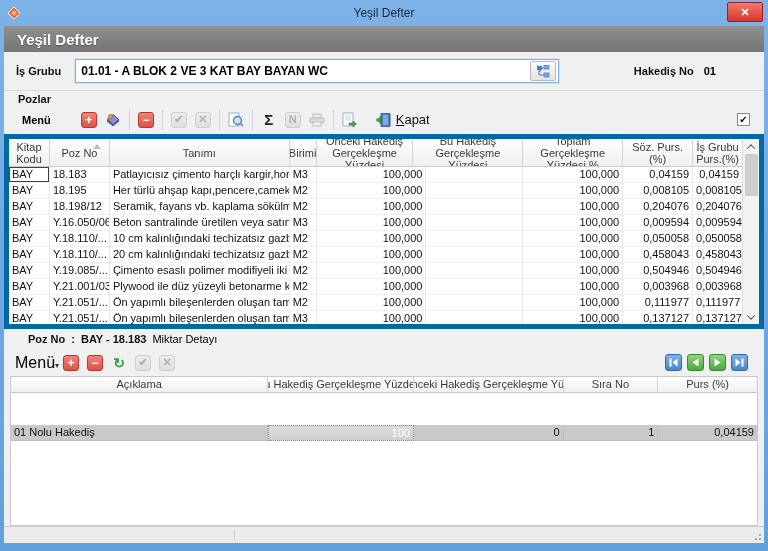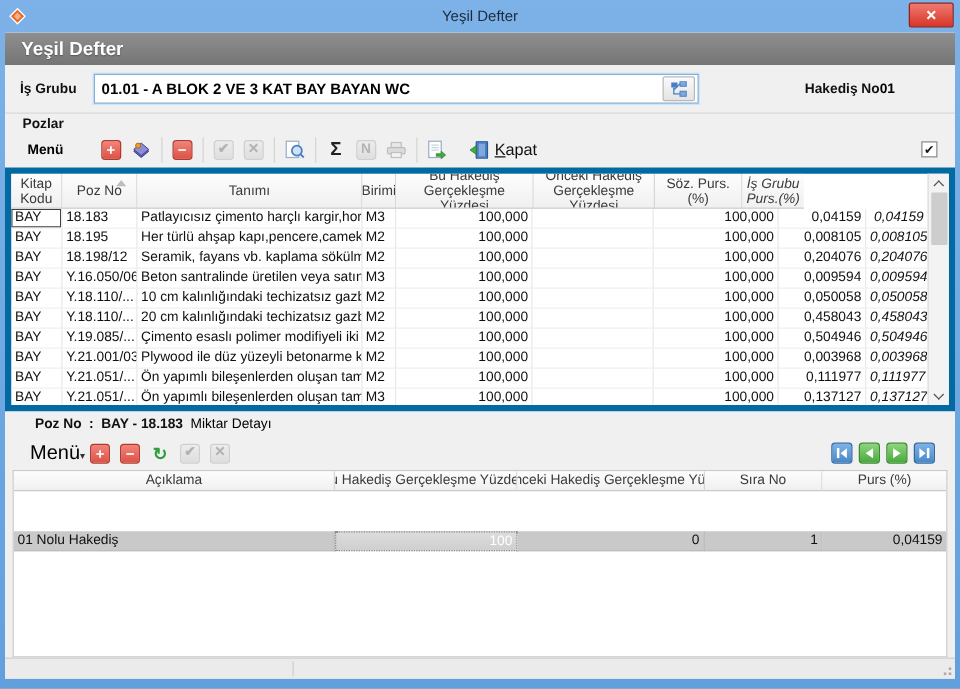--- a/index.html
+++ b/index.html
@@ -21,21 +21,21 @@
     font-weight:bold; display:flex; align-items:center; padding-left:13px; text-shadow:0 1px 1px #555; flex:0 0 auto;}
 
   
   .formrow { height:38px; display:flex; align-items:center; padding-left:12px; flex:0 0 auto; }
   .lbl-b { font-size:11px; font-weight:bold; color:#111; }
   .isgrubu-field { margin-left:14px; width:484px; height:24px; background:#fff; border:1px solid #7fb0dd;
     box-shadow:0 0 0 1px #cfe4f7; display:flex; align-items:center; }
   .isgrubu-field input { flex:1; border:none; outline:none; font-size:12px; font-weight:bold; padding:0 5px; background:transparent; }
   .tree-btn { width:26px; height:20px; margin-right:2px; background:linear-gradient(#fafafa,#e4e4e4);
     border:1px solid #b8b8b8; border-radius:2px; display:flex; align-items:center; justify-content:center; }
-  .hakedis { margin-left:auto; margin-right:48px; display:flex; align-items:center; }
+  .hakedis { margin-left:auto; margin-right:48px; display:flex; gap:10px; align-items:center; }
   .hakedis .val { font-weight:bold; font-size:11px; }
 
   
   .sectionrow { height:15px; border-top:1px solid #d8d8d8; display:flex; align-items:flex-end; padding-left:14px; flex:0 0 auto; }
 
   
   .toolbar { height:29px; display:flex; align-items:center; padding-left:18px; flex:0 0 auto; }
   .toolbar .menu { font-size:11px; font-weight:bold; margin-right:26px; display:flex; align-items:center; gap:3px;}
   .menu .arr { font-size:8px; color:#333; }
   .tbtn { width:22px; height:22px; display:flex; align-items:center; justify-content:center; margin:0 1px; }
@@ -60,33 +60,33 @@
     border-bottom:1px solid #c9c9c9; font-size:11px; line-height:12px; color:#3a3a3a;
     display:flex; align-items:center; justify-content:center; text-align:center; padding:1px 2px; position:relative; overflow:hidden; }
   .tr { display:flex; }
   .tc { height:16px; font-size:11px; line-height:15px; padding:0 3px; border-right:1px solid #e9e9e9;
     border-bottom:1px solid #efefef; white-space:nowrap; overflow:hidden; color:#101010; }
   .num { text-align:right; }
   .focus { box-shadow:inset 0 0 0 1px #404040; }
   .sort { position:absolute; right:8px; top:5px; width:0; height:0;
     border-left:4px solid transparent; border-right:4px solid transparent; border-bottom:5px solid #bdbdbd; }
   .c1{width:41px}.c2{width:60px}.c3{width:180px}.c4{width:27px}.c5{width:110px}
-  .c6{width:97px}.c7{width:100px}.c8{width:70px}.c9{width:49px; border-right:none;font-style:italic;}
+  .c6{width:97px}.c7{width:100px}.c8{width:70px}.c9{width:49px; border-right:none;}
 
   .vscroll { width:17px; background:#f3f3f3; border-left:1px solid #ddd; display:flex; flex-direction:column; align-items:center; }
   .sb-btn { width:17px; height:15px; display:flex; align-items:center; justify-content:center; }
   .chev { width:6px; height:6px; border-left:1px solid #555; border-top:1px solid #555; }
   .chev.up { transform:rotate(45deg) translate(1px,1px); }
   .chev.down { transform:rotate(225deg) translate(1px,1px); }
   .sb-thumb { width:13px; height:42px; background:#cdcdcd; border-radius:1px; }
   .sb-spacer { flex:1; }
 
   
   .detailrow { height:20px; display:flex; align-items:center; padding-left:24px; gap:6px; flex:0 0 auto; font-size:11px; }
-  .toolbar2 { height:27px; display:flex; align-items:center; padding-left:20px; flex:0 0 auto; }
+  .toolbar2 { height:27px; display:flex; align-items:center; padding-left:11px; flex:0 0 auto; }
   .navgrp { margin-left:auto; margin-right:16px; display:flex; gap:5px; }
   .nav { width:17px; height:17px; border-radius:3px; display:flex; align-items:center; justify-content:center; }
   .nav.blue { background:linear-gradient(#7fb3e8,#4788c9); border:1px solid #35699e; }
   .nav.green{ background:linear-gradient(#8fd57e,#49a93d); border:1px solid #388a2e; }
 
   .detailgrid { margin:0 6px; background:#fff; border:1px solid #c9c9c9; flex:1 1 auto; overflow:hidden;
     display:flex; flex-direction:column;gap:32px; }
   .dh { height:16px; background:linear-gradient(#fdfdfd,#f0f0f0); border-right:1px solid #d6d6d6; border-bottom:1px solid #c9c9c9;
     font-size:11px; line-height:15px; padding:0 4px; color:#3a3a3a; white-space:nowrap; overflow:hidden; }
   .selrow .tc { background:#c9c9c9; border-right:1px solid #bdbdbd; border-bottom:1px solid #bdbdbd; }
@@ -209,22 +209,23 @@
       </span>
     </div>
 
     <div class="gridwrap">
       <div class="grid main">
         <div class="g-head">
             <div class="hc c1">Kitap Kodu</div>
             <div class="hc c2">Poz No<span class="sort"></span></div>
             <div class="hc c3">Tanımı</div>
             <div class="hc c4">Birimi</div>
+            <div class="hc c6">Önceki Hakediş Gerçekleşme Yüzdesi</div>
             <div class="hc c5">Bu Hakediş Gerçekleşme Yüzdesi</div>
-            <div class="hc c6">Önceki Hakediş Gerçekleşme Yüzdesi</div>
+            <div class="hc c7">Toplam Gerçekleşme Yüzdesi %</div>
             <div class="hc c8">Söz. Purs.(%)</div>
             <div class="hc c9">İş Grubu Purs.(%)</div>
           </div>
         <div class="g-body">
             <div class="tr">
               <div class="tc c1 focus">BAY</div>
               <div class="tc c2">18.183</div>
               <div class="tc c3">Patlayıcısız çimento harçlı kargir,horasa...</div>
               <div class="tc c4">M3</div>
               <div class="tc c5 num">100,000</div>

